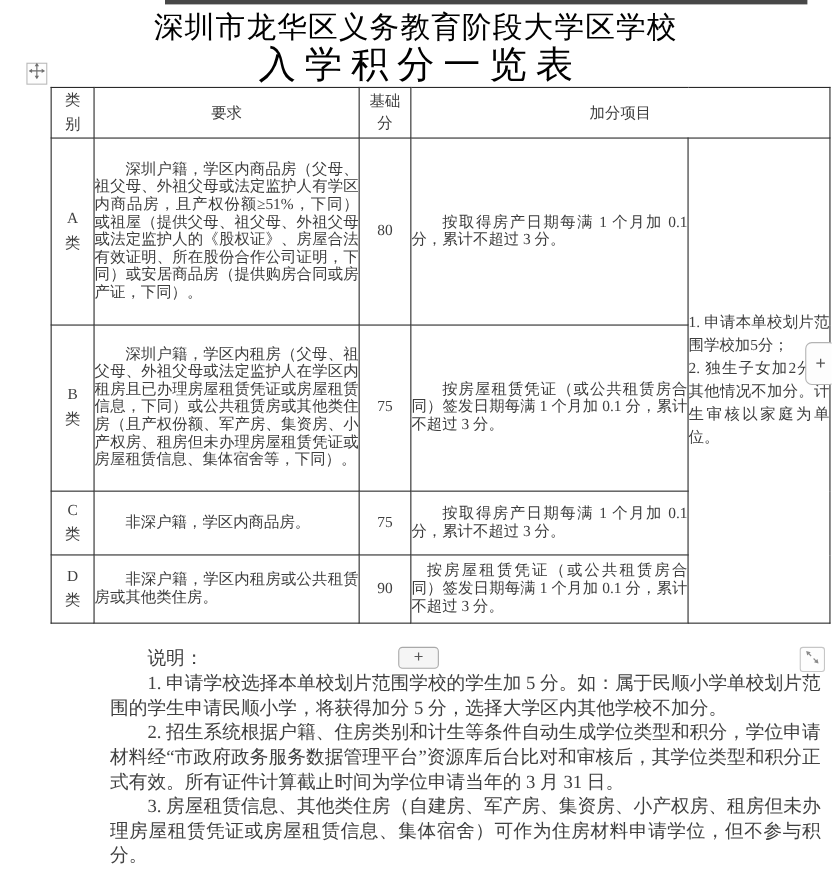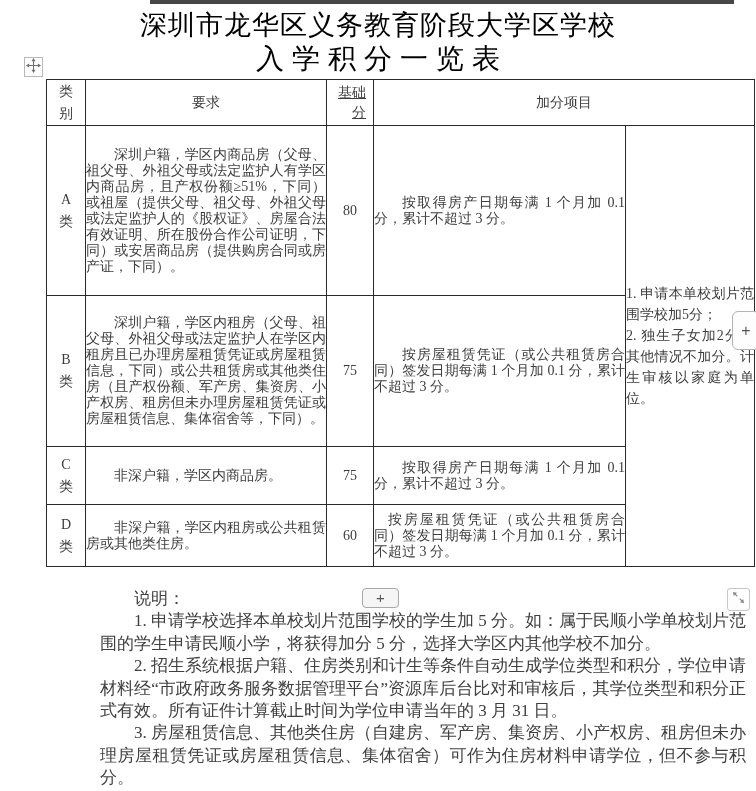--- a/index.html
+++ b/index.html
@@ -12,21 +12,21 @@
   .top-strip {
     position: absolute; left: 150px; top: 0; width: 584px; height: 4px;
     background: #474747;
   }
   .title {
     position: absolute; top: 7px; left: 0; width: 756px; text-align: center;
     font-family: "Liberation Sans", "DejaVu Sans", sans-serif;
     font-weight: normal; color: #000000; margin: 0;
   }
   .title .line1 { display: block; font-size: 27px; line-height: 36px; letter-spacing: 1px; }
-  .title .line2 { display: block; font-size: 28px; line-height: 32px; letter-spacing: 8px; text-indent: 8px; }
+  .title .line2 { display: block; font-size: 34px; line-height: 32px; letter-spacing: 8px; text-indent: 8px; }
 
   .move-handle {
     position: absolute; left: 24px; top: 57px; width: 19px; height: 20px;
     border: 1px solid #b9b9b9; background: #fdfdfd; box-sizing: border-box;
     display: flex; align-items: center; justify-content: center; cursor: move;
   }
   .resize-handle {
     position: absolute; left: 727px; top: 588px; width: 23px; height: 23px;
     border: 1px solid #c6c6c6; border-radius: 3px; background: #fdfdfd;
     box-sizing: border-box; display: flex; align-items: center; justify-content: center;
@@ -45,21 +45,21 @@
   .r-b { height: 151px; }
   .r-c { height: 58px; }
   .r-d { height: 62px; }
   .cell-center { text-align: center; }
   .vstack {
     display: inline-block; width: 1.15em; word-break: break-all;
     line-height: 22px; text-align: center;
   }
   .vstack2 {
     display: inline-block; width: 2.3em; word-break: break-all;
-    line-height: 20px; text-align: right; text-decoration: underline;
+    line-height: 20px; text-align: center;
   }
   .text-cell {
     text-align: justify; padding: 2px 6px; line-height: 16px; text-indent: 2em;
   }
   .indent-1 { text-indent: 1em; }
   .notes-cell { padding: 2px 6px; vertical-align: middle; }
   .notes-cell p { margin: 0; text-align: justify; line-height: 21px; }
 
   .add-row-btn {
     position: absolute; left: 362px; top: 588px; width: 37px; height: 20px;
@@ -139,21 +139,21 @@
   </tr>
   <tr class="r-c">
     <td class="cell-center"><span class="vstack">C类</span></td>
     <td class="text-cell">非深户籍，学区内商品房。</td>
     <td class="cell-center">75</td>
     <td class="text-cell">按取得房产日期每满 1 个月加 0.1 分，累计不超过 3 分。</td>
   </tr>
   <tr class="r-d">
     <td class="cell-center"><span class="vstack">D类</span></td>
     <td class="text-cell">非深户籍，学区内租房或公共租赁房或其他类住房。</td>
-    <td class="cell-center">60</td>
+    <td class="cell-center">90</td>
     <td class="text-cell indent-1">按房屋租赁凭证（或公共租赁房合同）签发日期每满 1 个月加 0.1 分，累计不超过 3 分。</td>
   </tr>
 </tbody>
   </table>
 
 <button class="add-col-btn">+</button>
 <button class="add-row-btn">+</button>
 
 <div class="resize-handle">
   <span>

